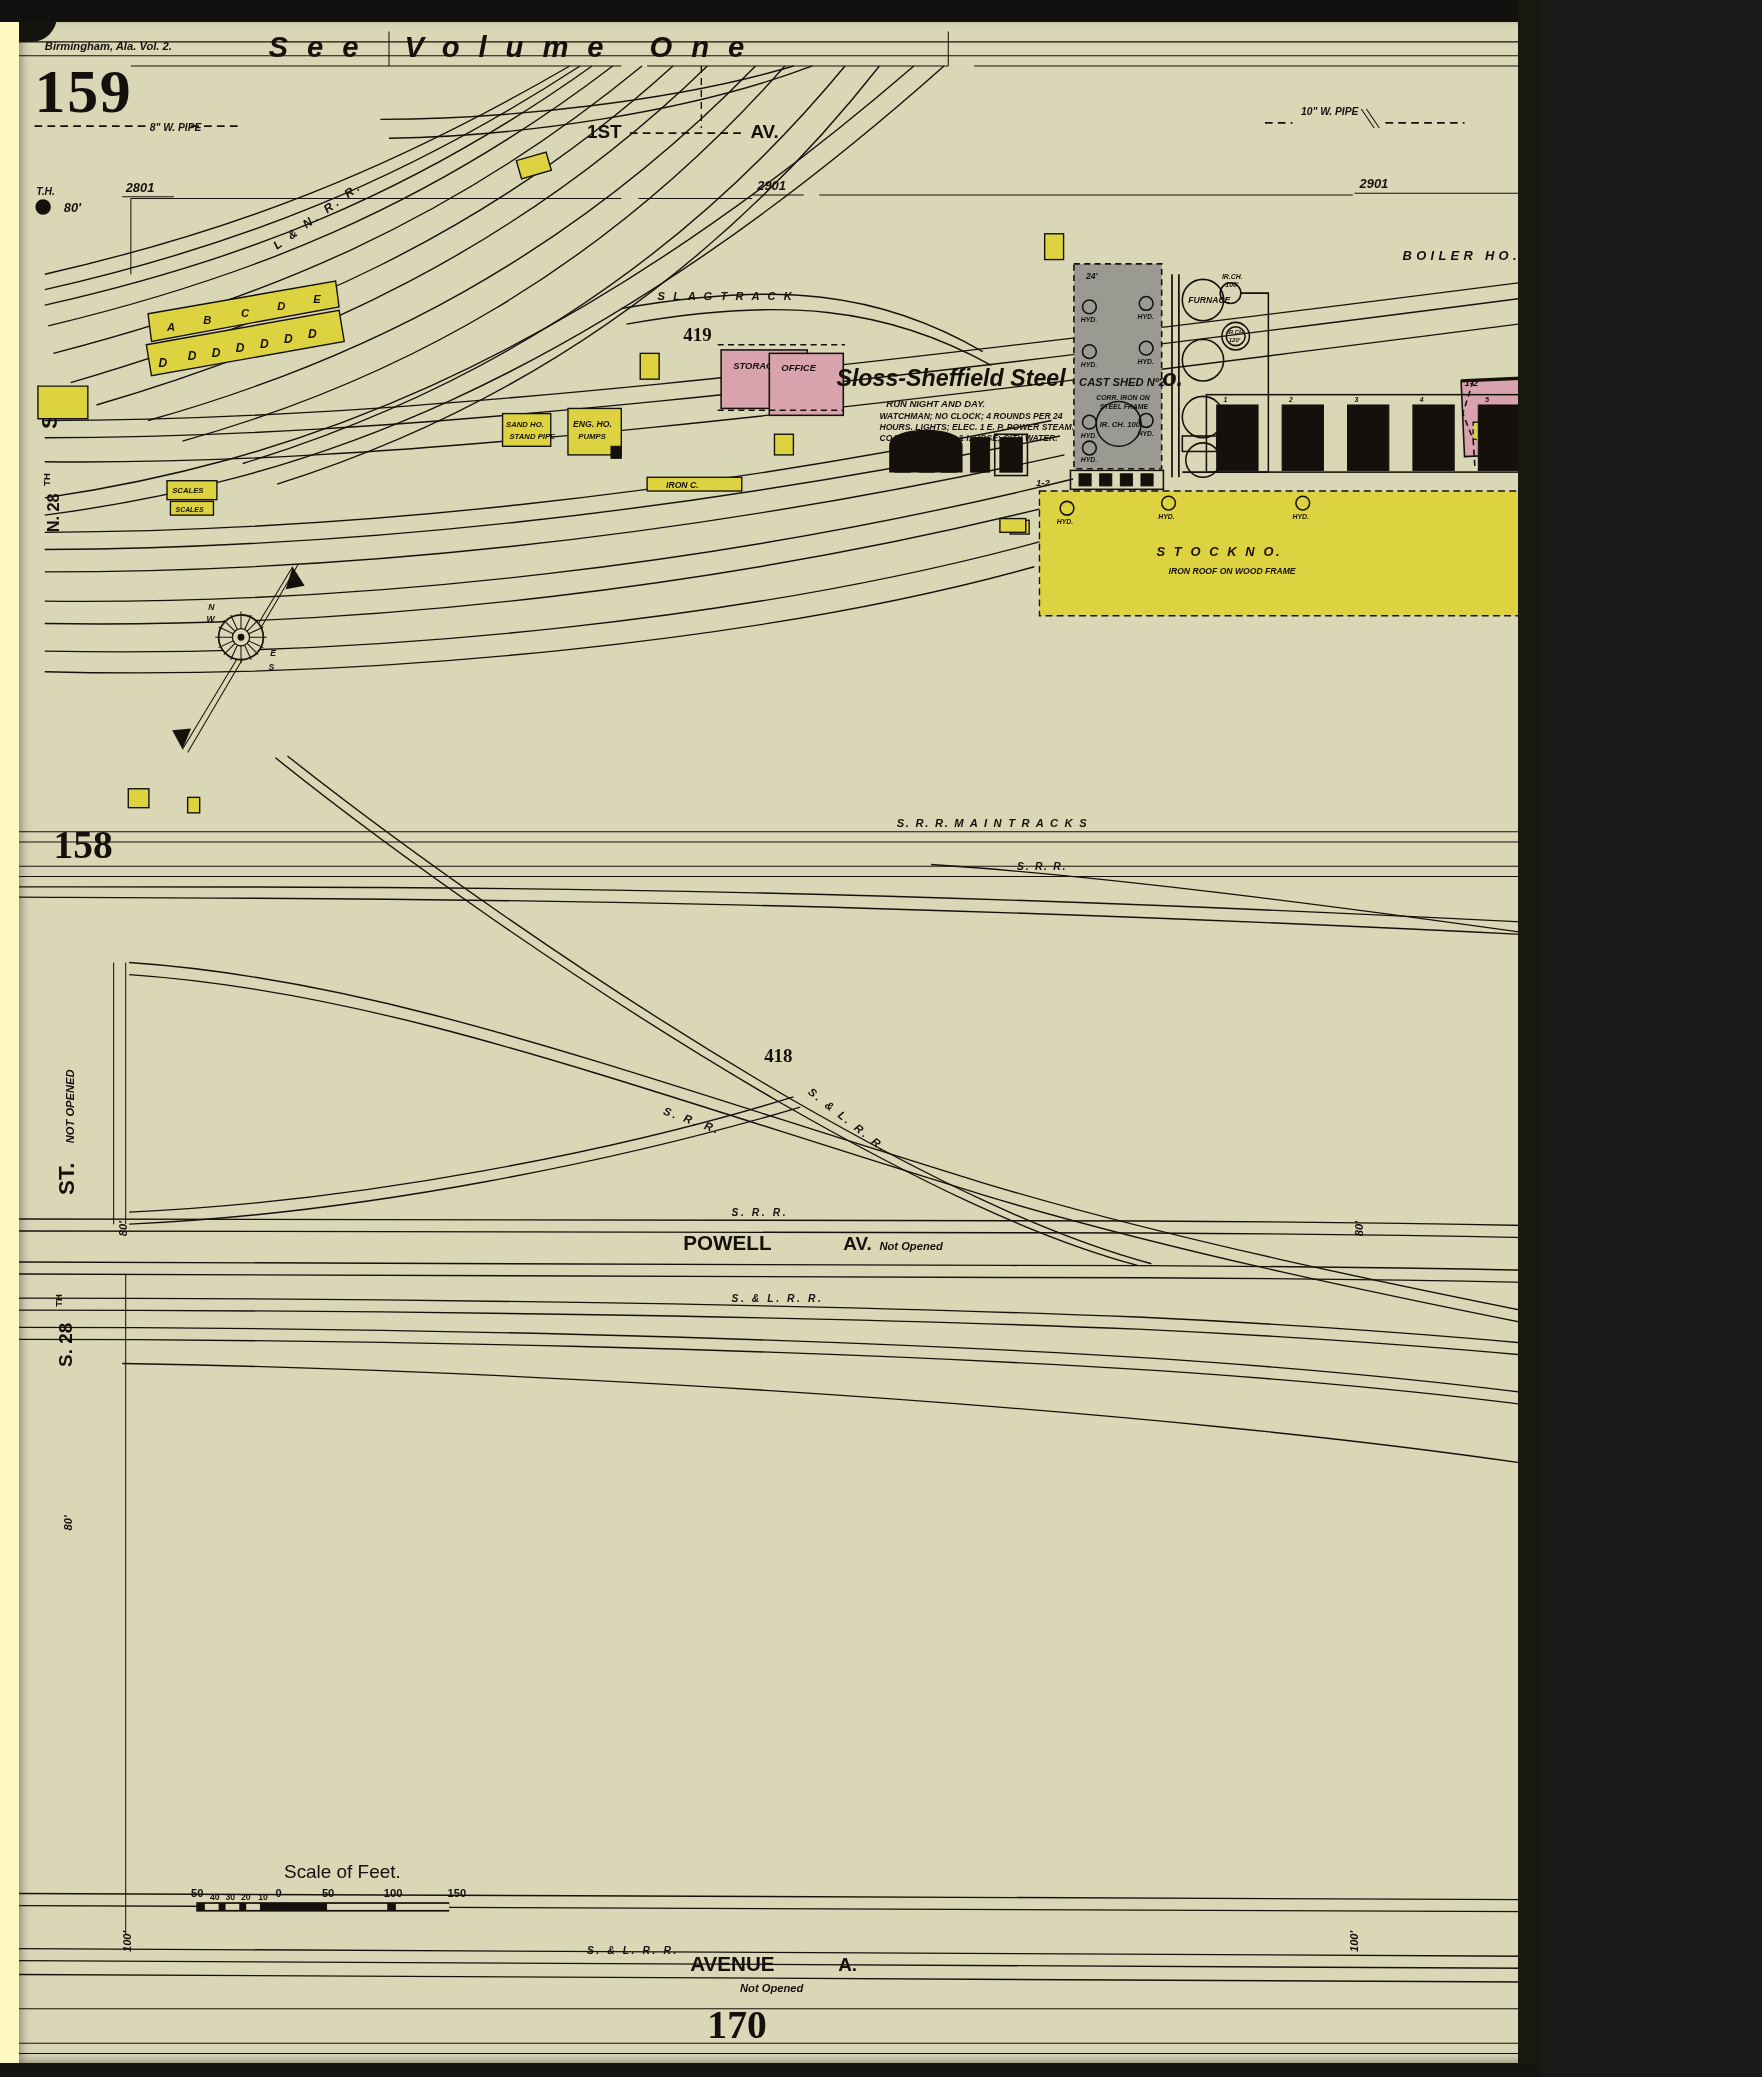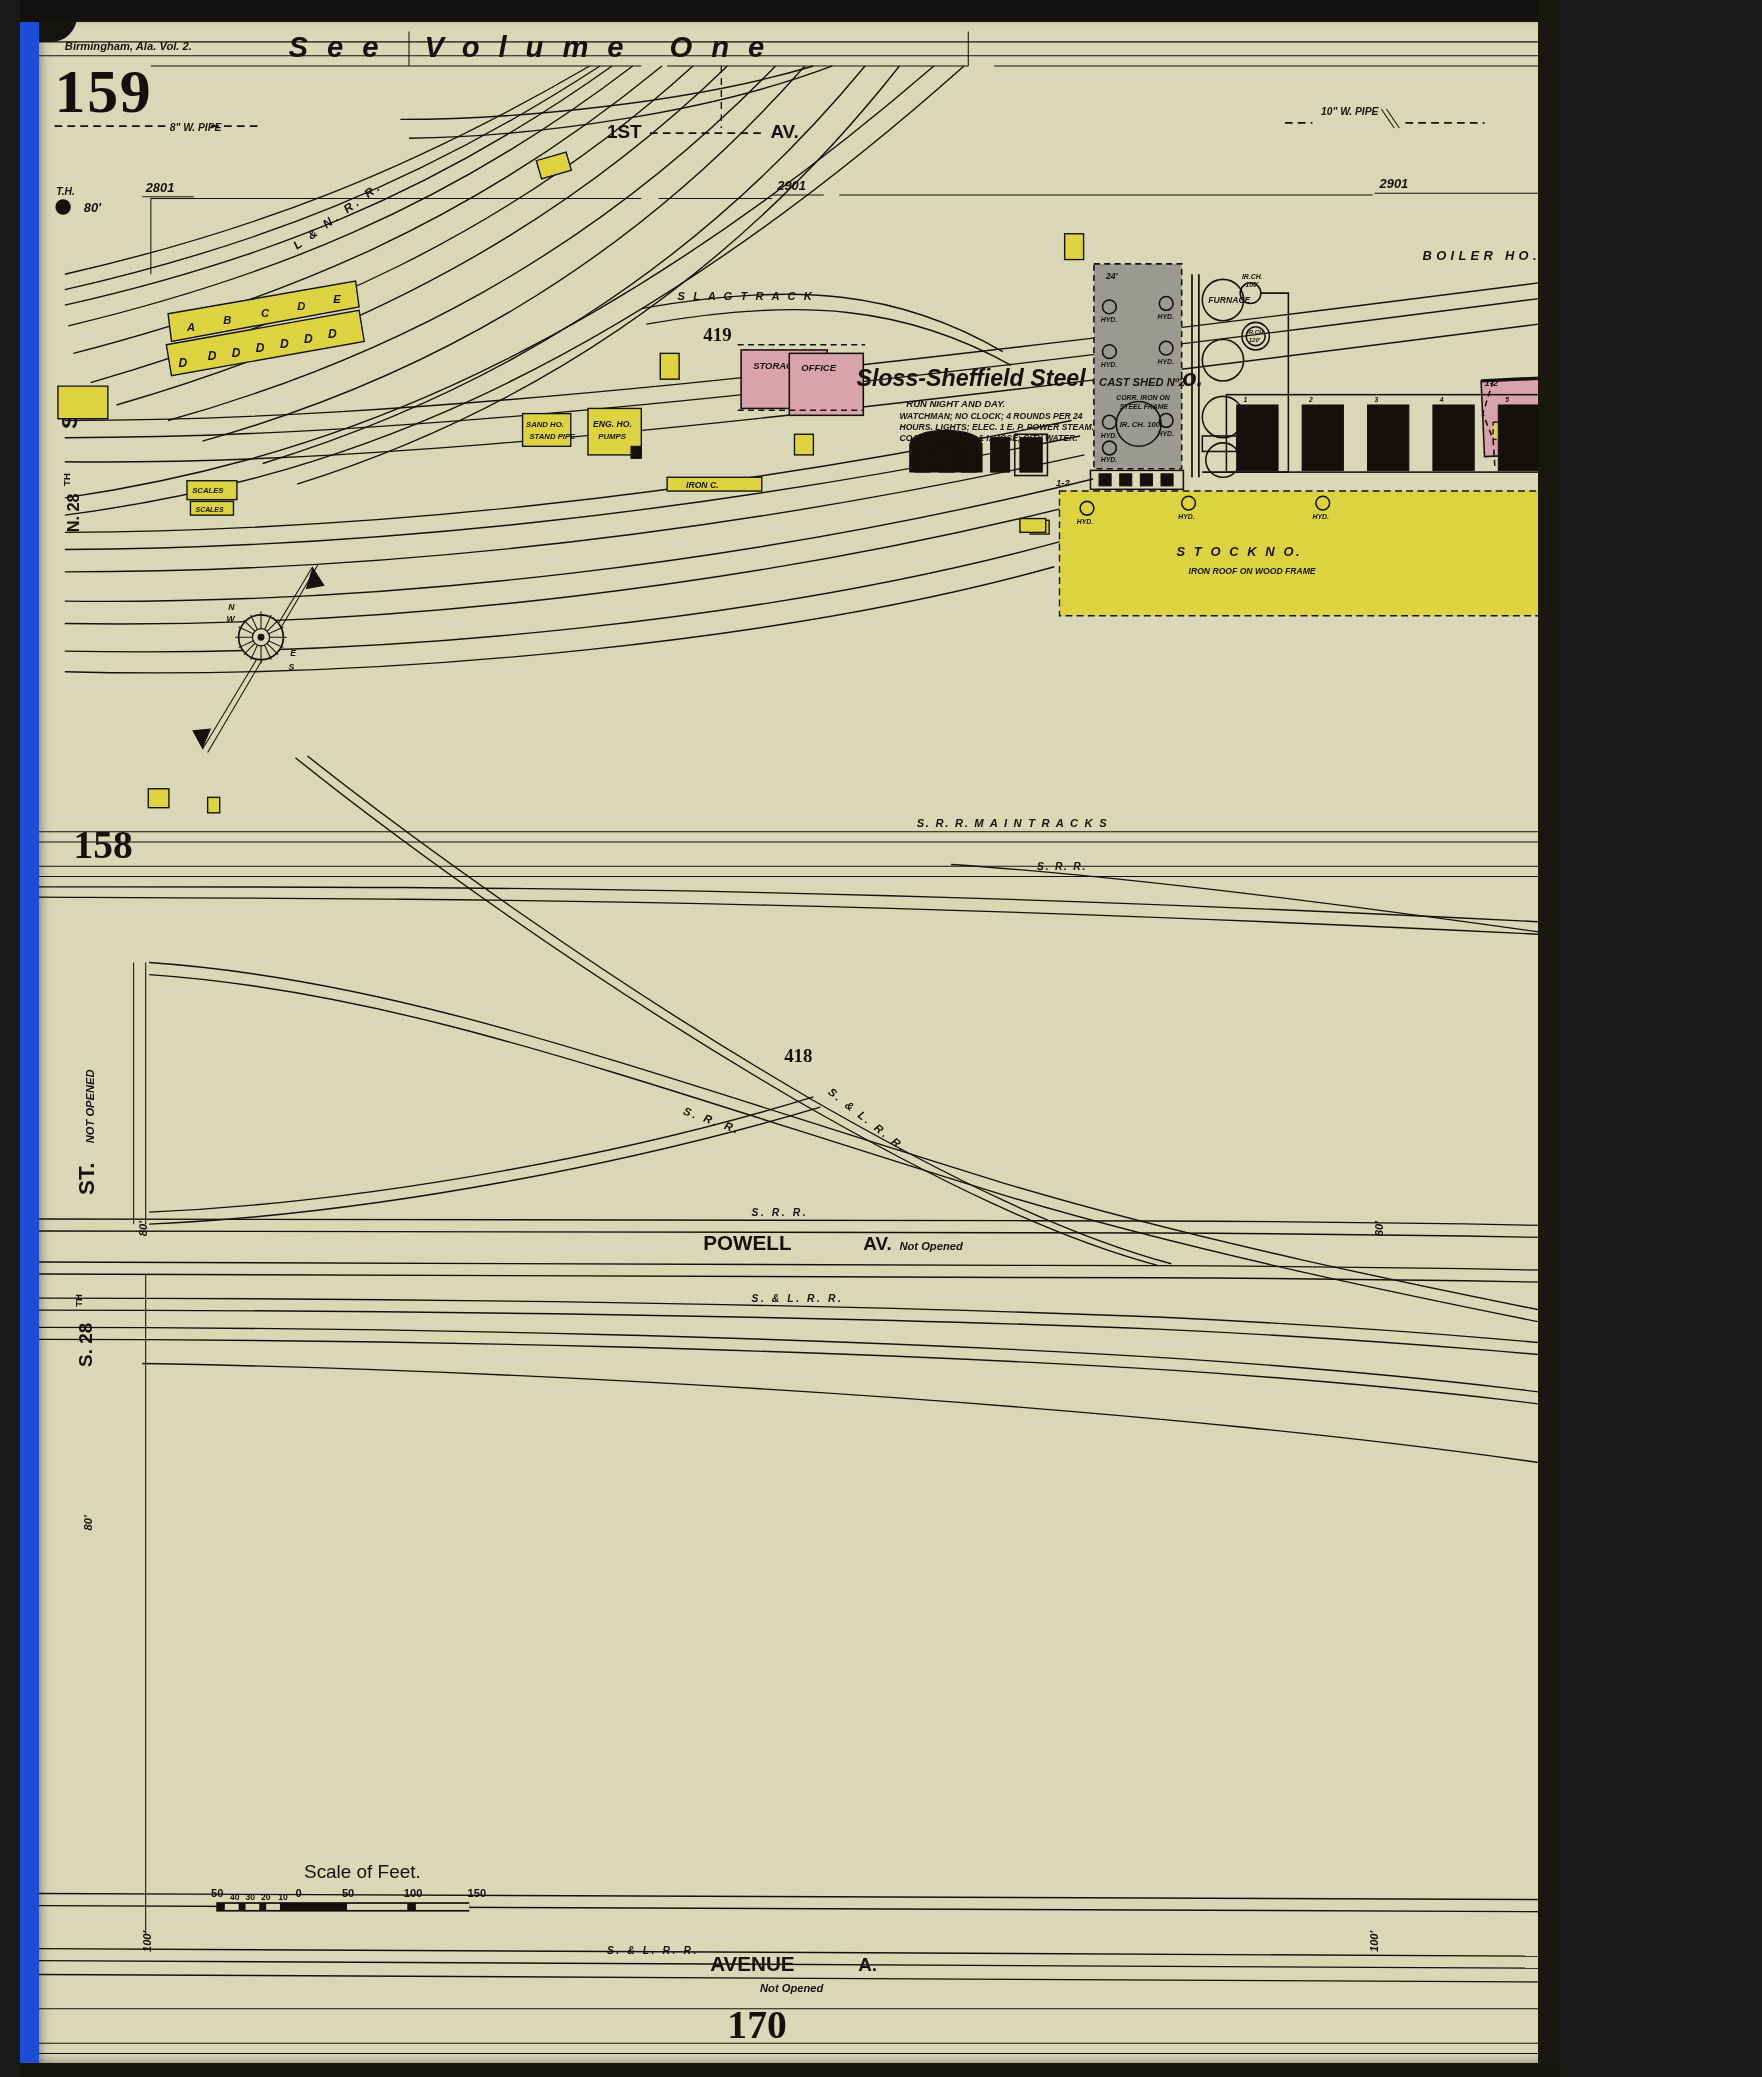--- a/index.html
+++ b/index.html
@@ -1,20 +1,19 @@
 <!DOCTYPE html>
 <html style="font-size:13.8px"><head>
 <meta charset="utf-8">
 <style>
   html,body{margin:0;padding:0;background:#1a1a18;}
   #page{
     position:relative;width:1540px;height:2078px;
-    background:#1d4ed8;overflow:hidden;
+    background:#fef9c3;overflow:hidden;
     font-family:"Liberation Sans", sans-serif;
-    margin-left:20px;
   }
   
   #sheet{
     position:absolute;left:19px;top:15.5px;width:1714px;height:2048px;
     background:#d9d7b6;
     box-shadow:0 0 12px rgba(0,0,0,.55) inset;
   }
   
   #corner-fold{
     position:absolute;left:0;top:0;width:38px;height:26px;

